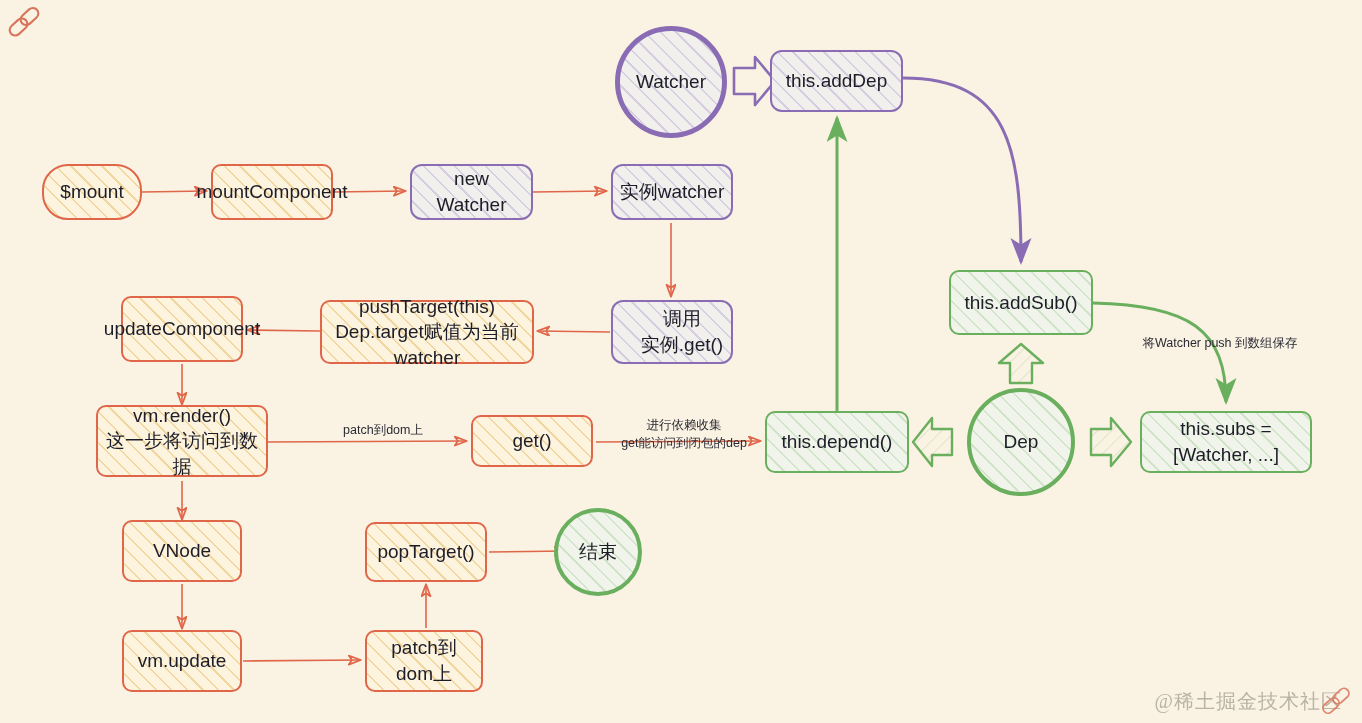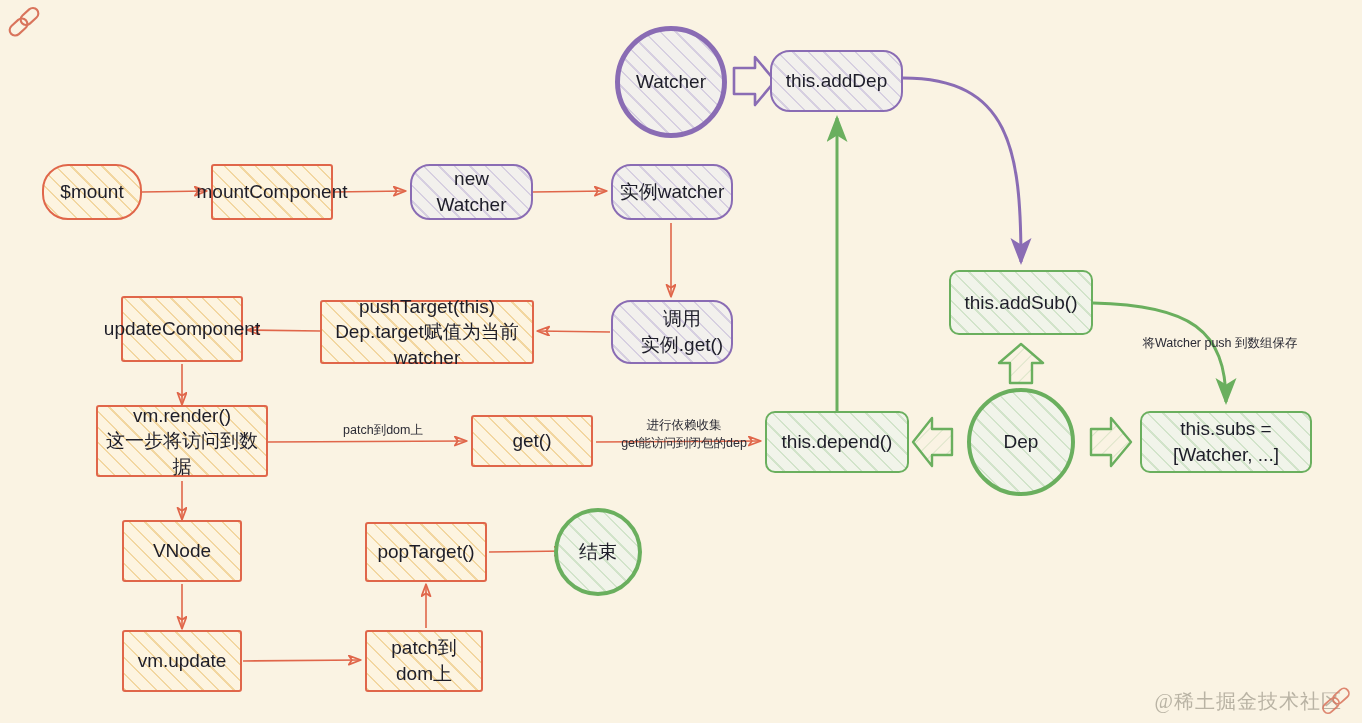--- a/index.html
+++ b/index.html
@@ -22,32 +22,32 @@
     color:#1d1d28;
     font-size:19px;
     line-height:1.35;
     z-index:5;
   }
   .node .lbl{position:relative;z-index:3;white-space:pre-line;padding:0 6px;}
 
   
   .t-orange{
     border:2px solid #e0664a;
-    border-radius:3px;
+    border-radius:10px;
     background-color:#fdf4e0;
     background-image:repeating-linear-gradient(45deg,
         rgba(226,170,64,.40) 0px,
         rgba(226,170,64,.40) 1.6px,
         rgba(0,0,0,0) 1.6px,
         rgba(0,0,0,0) 11px);
   }
   
   .t-purple{
     border:2.5px solid #8a6cb4;
-    border-radius:20px;
+    border-radius:12px;
     background-color:#f2f0ed;
     background-image:repeating-linear-gradient(45deg,
         rgba(150,130,195,.30) 0px,
         rgba(150,130,195,.30) 1.8px,
         rgba(0,0,0,0) 1.8px,
         rgba(0,0,0,0) 11px);
   }
   
   .t-green{
     border:2.5px solid #6aaf5e;

